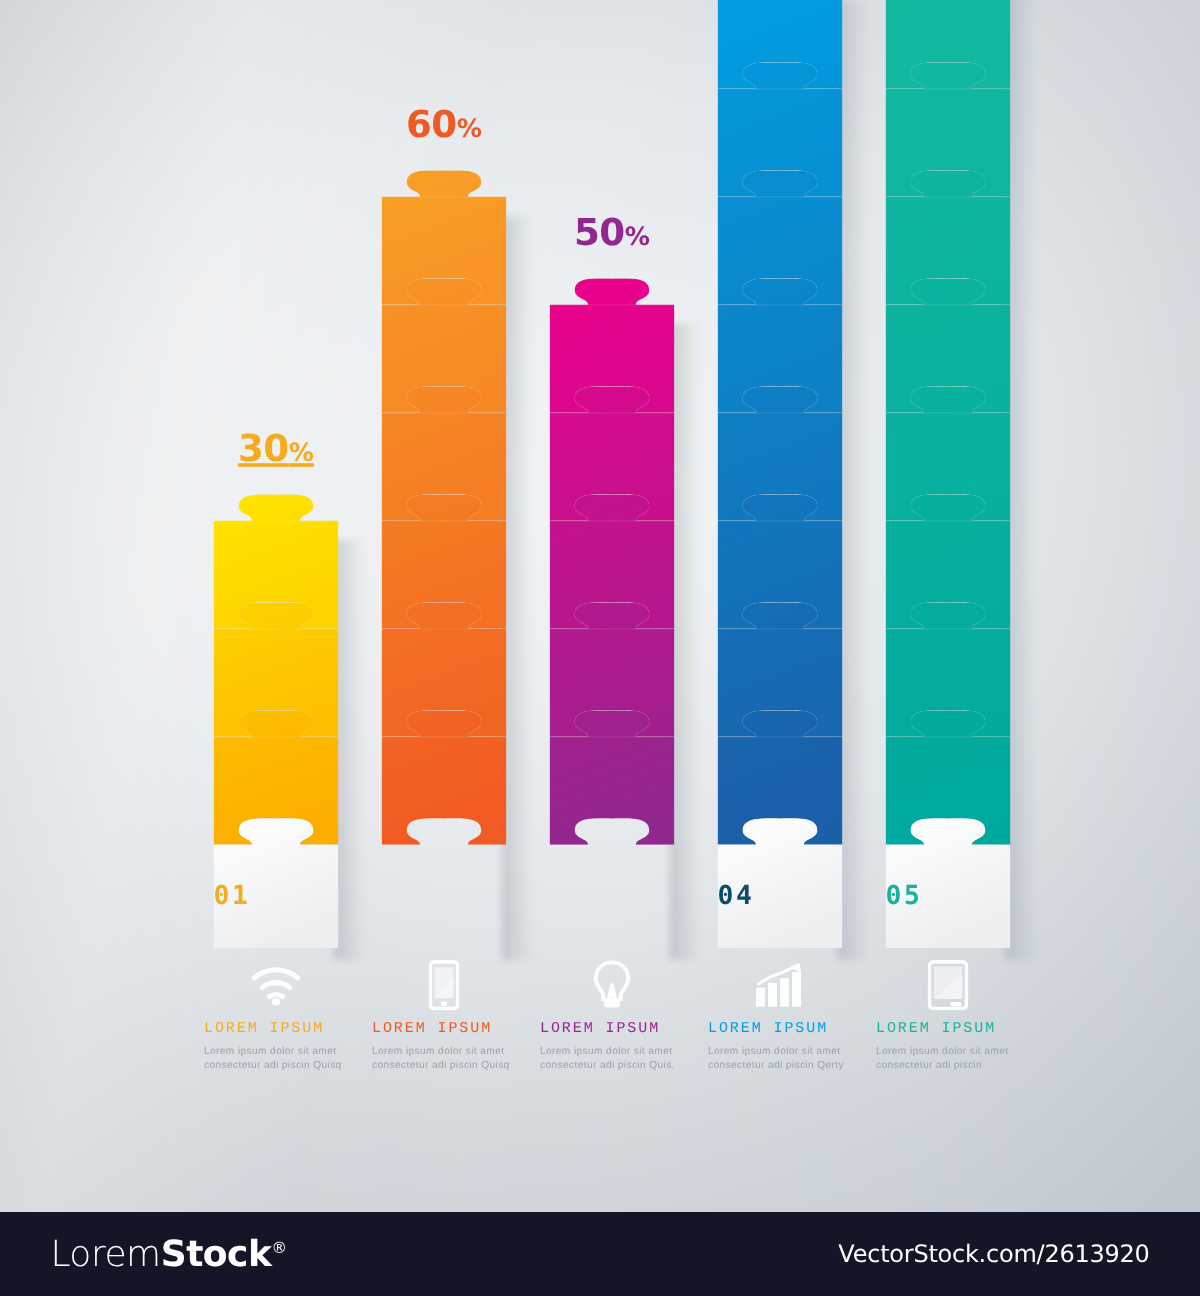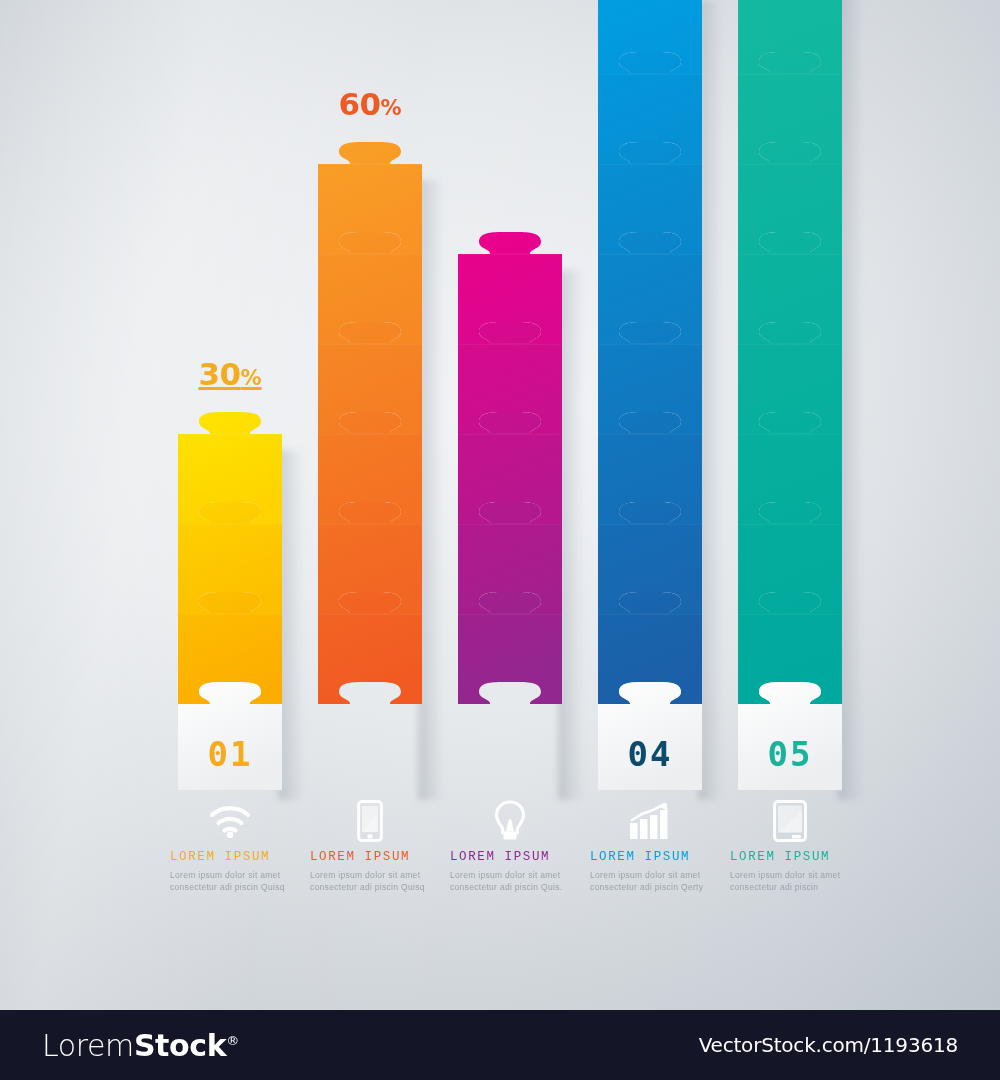--- a/index.html
+++ b/index.html
@@ -67,23 +67,22 @@
     width:26px;
     background:linear-gradient(90deg, rgba(120,132,144,0.30), rgba(120,132,144,0.0));
     filter:blur(3px);
   }
 
   
   .plate { position:absolute; left:18px; width:104px; height:86px; }
   .plate svg { display:block; width:104px; height:108px; margin-top:-22px; }
   .plate .num {
     position:absolute; left:0; top:30px; width:104px;
-    text-align:center;
     font-family:"DejaVu Sans Mono", monospace;
-    font-size:34px;
+    font-size:22px;
     font-weight:bold;
     letter-spacing:2px;
   }
 
   
   .below { position:absolute; left:0; width:140px; }
   .icon-wrap {
     height:46px; display:flex; align-items:center; justify-content:center;
   }
   .icon-wrap svg { display:block; }
@@ -287,20 +286,21 @@
         <rect x="10.5" y="34.5" width="5" height="4" rx="0.8" fill="rgba(255,255,255,0.95)"></rect>
       </svg>
             </div>
             <div class="cap-title" style="color: rgb(239, 90, 36);">LOREM IPSUM</div>
             <div class="cap-body">Lorem ipsum dolor sit amet consectetur adi piscin Quisq</div>
           </div>
         </div>
       </div>
       <div class="col" style="left: 440px; height: 1010px;">
         <div class="col-inner" style="height: 1010px;">
+          <div class="pct" style="top: 176px; color: rgb(146, 39, 143);"><span>50</span><span class="unit">%</span></div>
           <div class="stack-shadow" style="left: 118px; top: 270px; height: 530px;"></div>
           <div class="stack" style="top: 254px; height: 450px;">
             <div class="piece" style="top: 0px; z-index: 5;">
               <svg viewBox="0 0 104 112">
          <defs>
            <linearGradient id="g2_0" x1="0" y1="0" x2="0.35" y2="1">
              <stop offset="0%" stop-color="#ec008c"></stop>
              <stop offset="100%" stop-color="#da088d"></stop>
            </linearGradient>
          </defs>
@@ -628,14 +628,14 @@
             <div class="cap-title" style="color: rgb(24, 179, 154);">LOREM IPSUM</div>
             <div class="cap-body">Lorem ipsum dolor sit amet consectetur adi piscin</div>
           </div>
         </div>
       </div>
     </div>
 </div>
 
 <div id="footer">
   <div class="logo"><span class="thin">Lorem</span><span class="bold">Stock</span><span class="reg">®</span></div>
-  <div class="url">VectorStock.com/1193618</div>
+  <div class="url">VectorStock.com/2613920</div>
 </div>
 
 </body></html>

